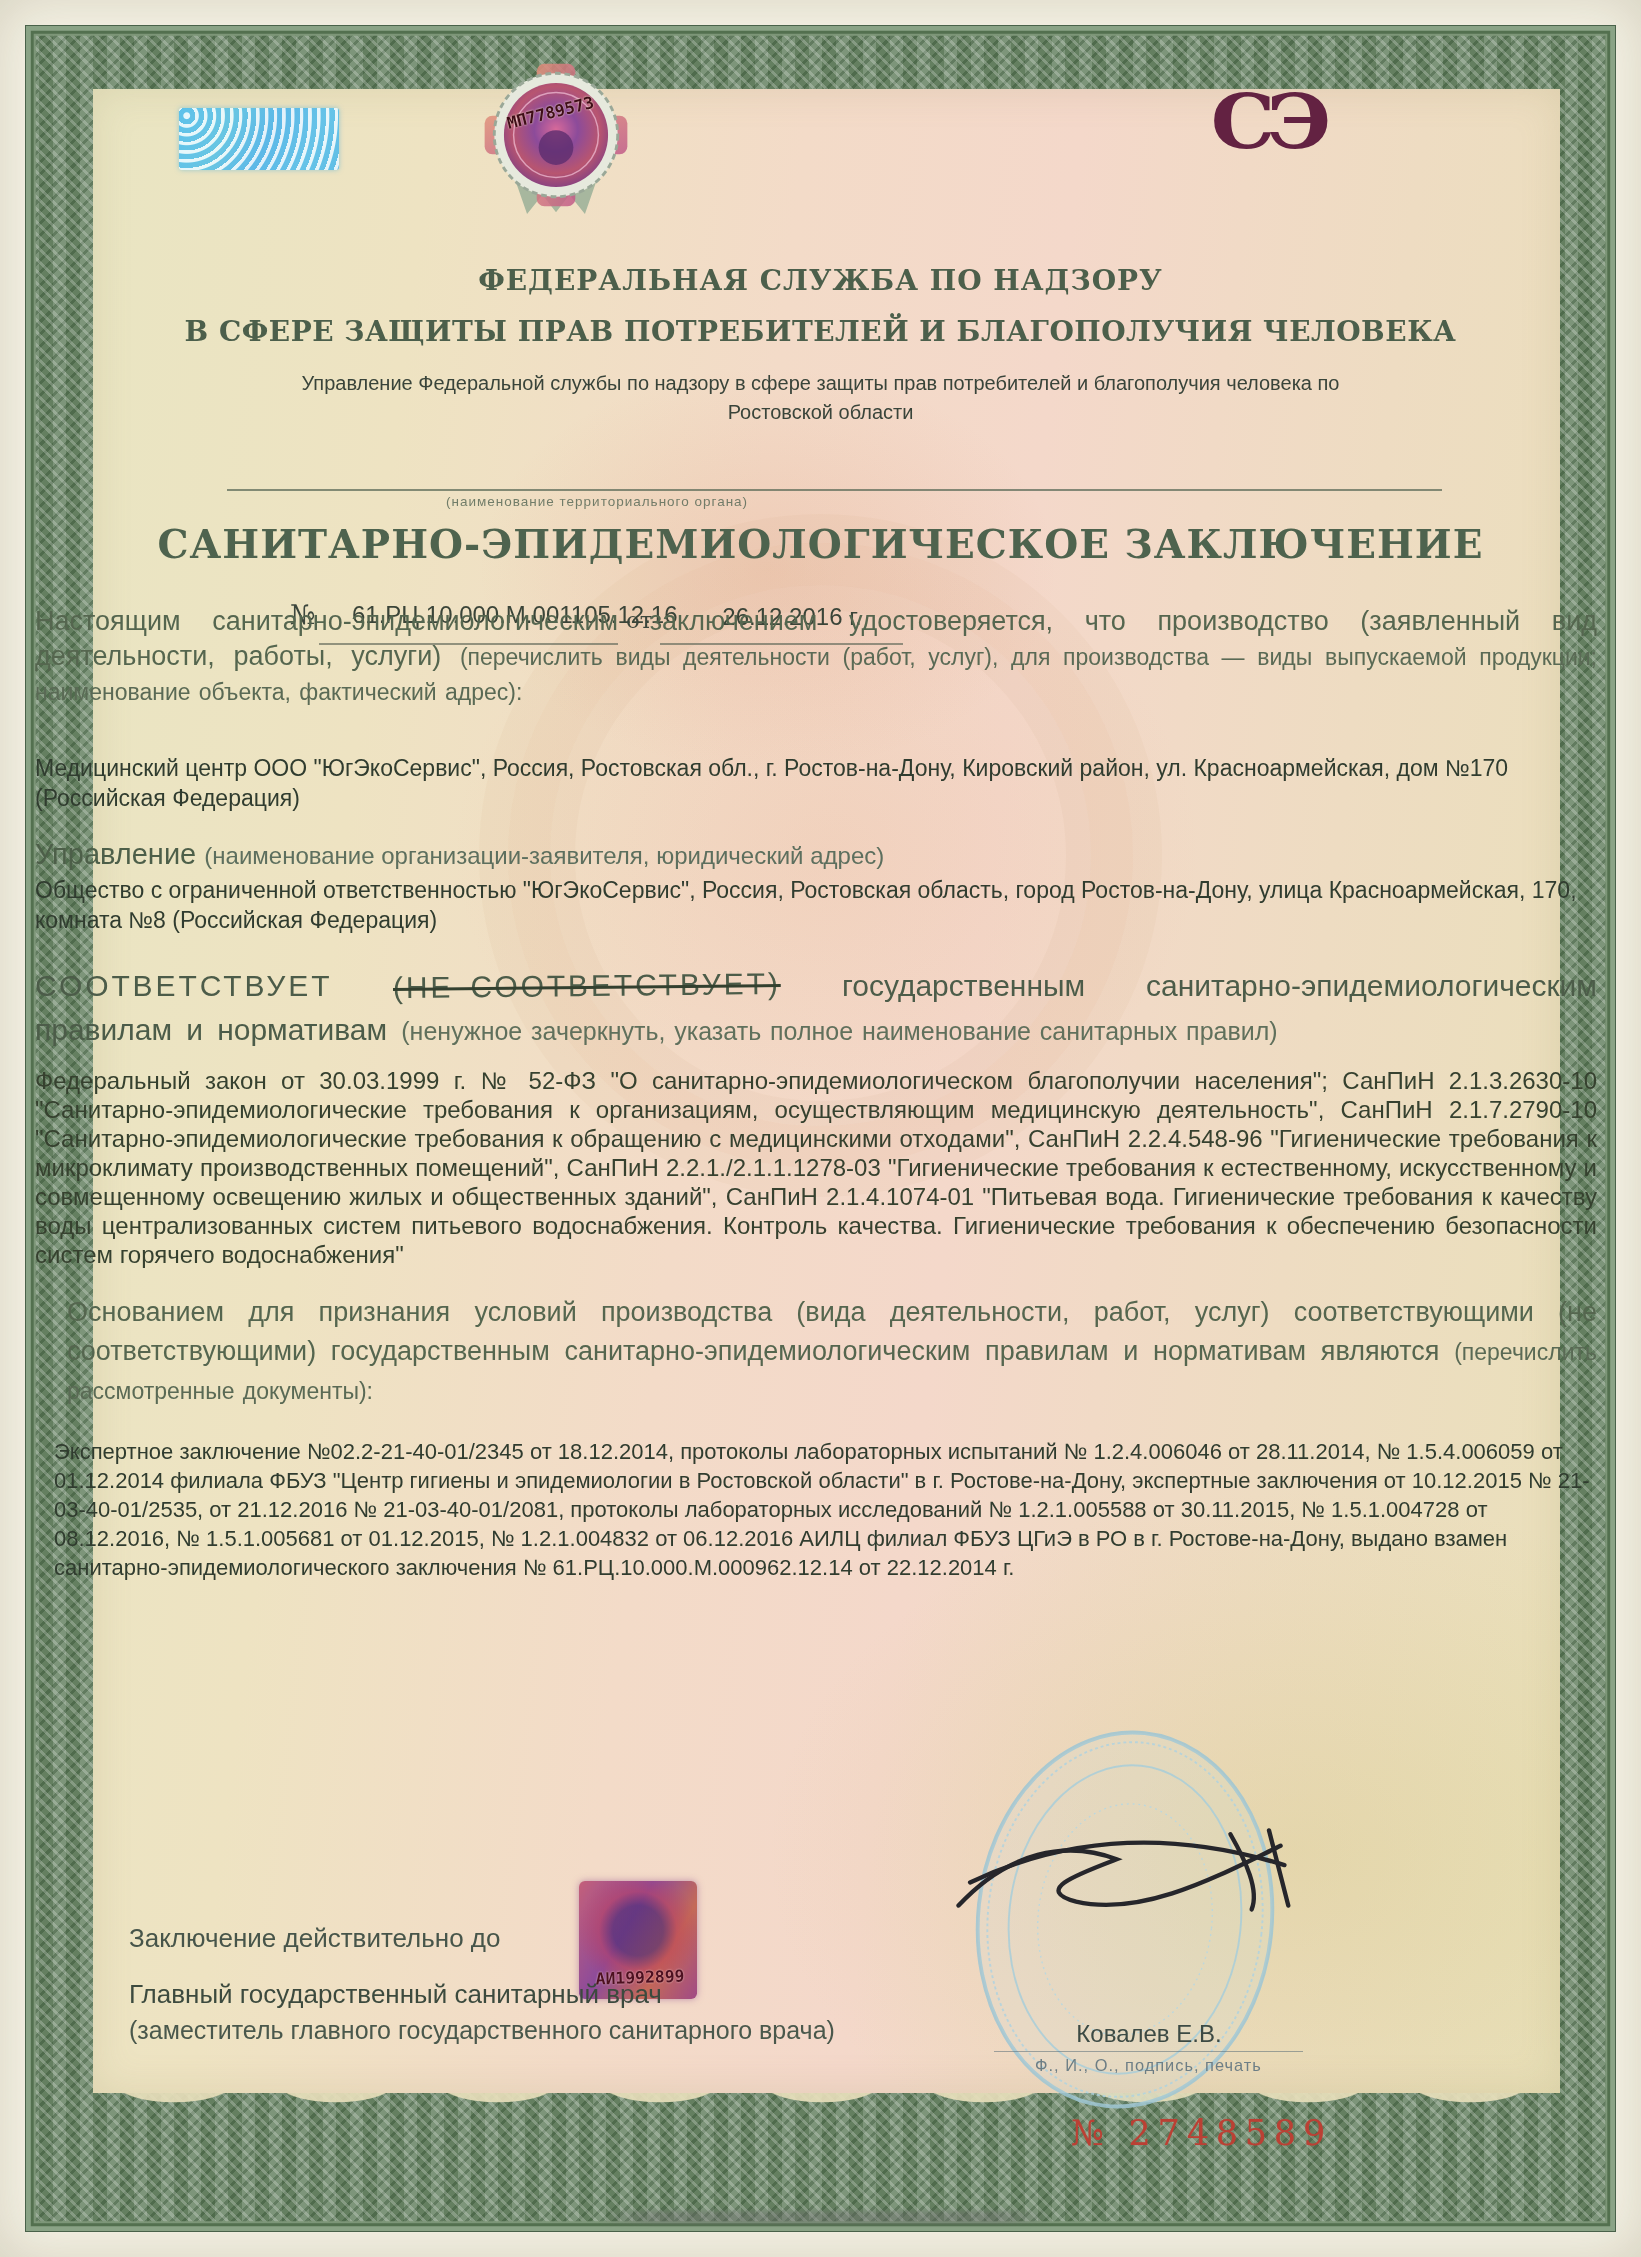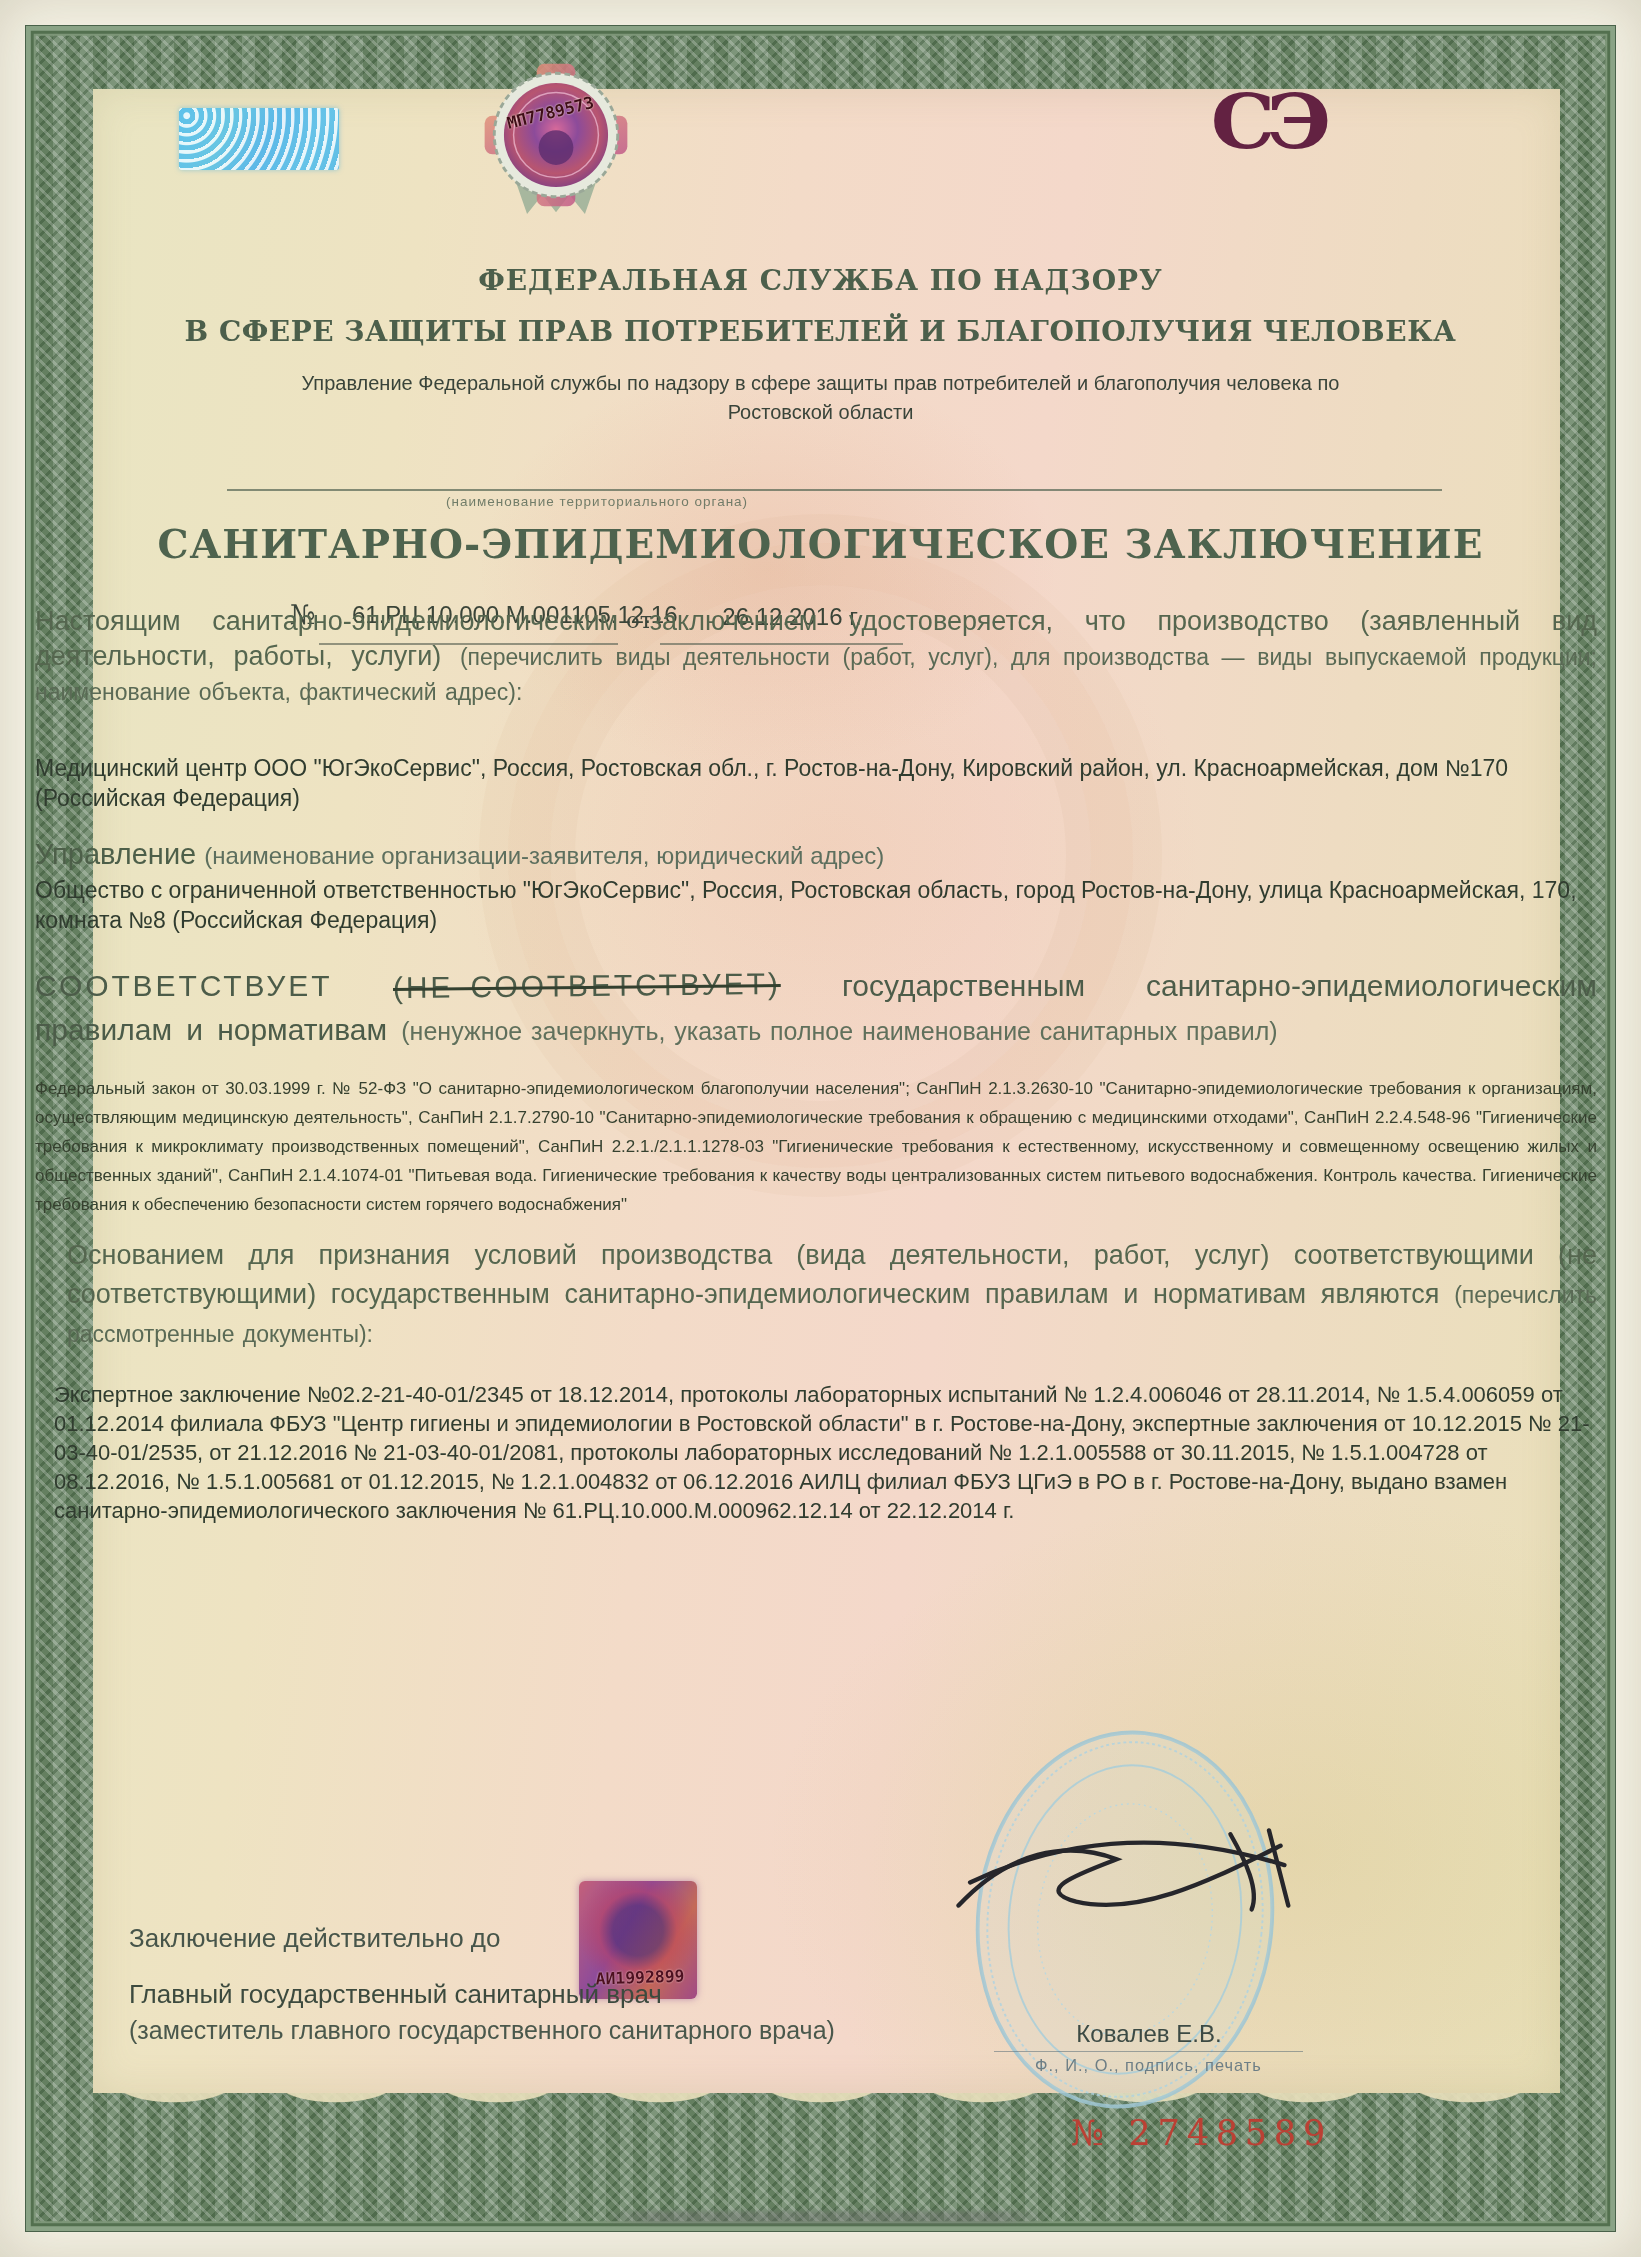--- a/index.html
+++ b/index.html
@@ -104,21 +104,21 @@
   .entry-address{margin-top:44px;}
   .applicant-line{margin:25px 0 3.9px 0;font-size:29px;color:#4d5f49;}
   .applicant-line .note{font-size:24px;color:#5d6f5e;}
   .compliance{margin-top:29px;font-size:30px;line-height:44px;color:#4c5c49;text-align:justify;word-spacing:5.8px;}
   .compliance .match{letter-spacing:2.9px;}
   .compliance .notmatch{
     display:inline-block;letter-spacing:2.9px;transform:rotate(-.6deg);
     text-decoration:line-through;text-decoration-thickness:2.9px;text-decoration-color:#33402f;
   }
   .compliance .note{font-size:25px;color:#60705c;word-spacing:1.9px;}
-  .regs{margin-top:21px;font-size:17px;line-height:29px;text-align:justify;color:#36412f;}
+  .regs{margin-top:13px;font-size:24px;line-height:29px;text-align:justify;color:#36412f;}
   .basis{margin-top:5px;font-size:27px;line-height:39px;text-align:justify;word-spacing:6.8px;color:#55664f;padding-left:32px;}
   .docs{margin-top:13.5px;font-size:22px;line-height:29px;color:#303c2f;padding-left:19px;}
   
   .valid-until{position:absolute;left:129px;top:1923px;font-size:26px;color:#47554a;}
   .chief-line{position:absolute;left:129px;top:1979px;font-size:26px;color:#3c4a3e;}
   .deputy-line{position:absolute;left:129px;top:2016px;font-size:25px;color:#4a584c;}
   .stamp{position:absolute;left:922px;top:1707px;width:406px;height:425px;opacity:.85;}
   .signature{position:absolute;left:941px;top:1813px;width:386px;height:135px;}
   .signer-name{position:absolute;left:1004px;top:2020px;width:290px;text-align:center;font-size:24px;color:#3c4a44;}
   .signer-caption{

